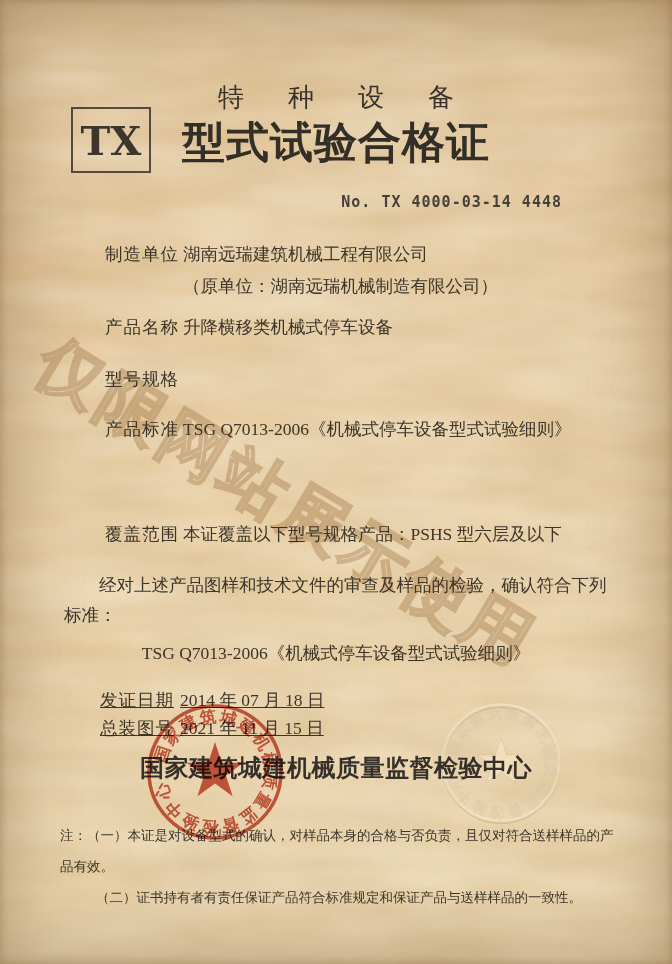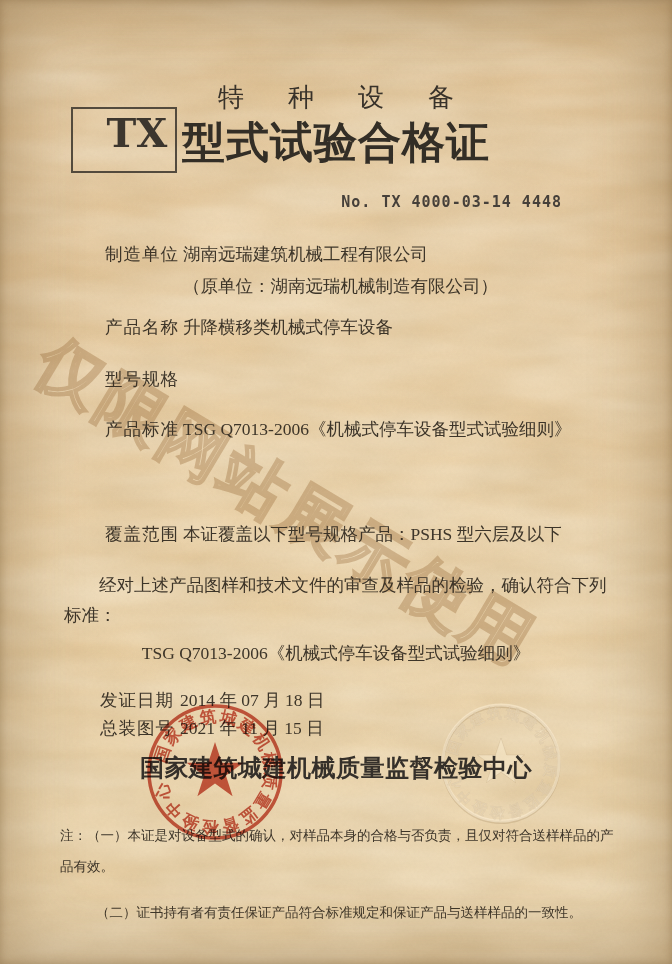--- a/index.html
+++ b/index.html
@@ -15,47 +15,47 @@
   .vignette{position:absolute;inset:0;pointer-events:none;z-index:9;
     box-shadow:inset 0 0 70px 8px rgba(122,90,48,0.45), inset 0 0 10px rgba(100,72,36,0.35);}
   .watermark{
     position:absolute;left:66px;top:318px;z-index:2;white-space:nowrap;
     transform:rotate(31deg);transform-origin:0 0;
     font-size:66px;font-weight:bold;letter-spacing:5px;
     color:transparent;-webkit-text-stroke:2.2px rgba(152,108,58,0.42);
     text-stroke:2.2px rgba(152,108,58,0.42);opacity:.85;pointer-events:none;}
   .tx-box{
     position:absolute;left:71px;top:107px;width:76px;height:62px;z-index:3;
-    border:2px solid rgba(58,52,44,0.85);display:flex;align-items:flex-start;justify-content:center;
-    font-family:"DejaVu Serif","Liberation Serif",serif;font-size:40px;font-weight:bold;color:#3c362e;padding-left:26px;}
+    border:2px solid rgba(58,52,44,0.85);display:flex;align-items:center;justify-content:center;
+    font-family:"DejaVu Serif","Liberation Serif",serif;font-size:40px;font-weight:bold;color:#3c362e;}
   .hdr-small{
     position:absolute;left:0;right:0;top:80px;z-index:3;text-align:center;
     font-size:26px;font-weight:normal;letter-spacing:44px;padding-left:44px;color:#38322a;}
   .hdr-title{
     position:absolute;left:0;right:0;top:114px;z-index:3;text-align:center;
     font-size:43px;font-weight:bold;letter-spacing:1px;color:#332e26;}
   .cert-no{
     position:absolute;right:110px;top:193px;z-index:3;
     font-family:"DejaVu Sans Mono","Liberation Mono",monospace;
     font-size:15px;letter-spacing:1px;color:#46403a;font-weight:bold;}
   .frow{position:absolute;left:105px;display:flex;z-index:3;font-size:17.5px;line-height:32px;}
   .frow .lbl{width:78px;flex:0 0 78px;letter-spacing:1px;}
   .frow .val{width:392px;}
   .r1{top:238px}.r2{top:311px}.r3{top:363px}.r4{top:413px}.r5{top:465px}.r6{top:518px}
   .statement{position:absolute;left:64px;top:570px;width:548px;z-index:3;
     font-size:17.5px;line-height:30px;text-indent:2em;}
   .std-line{position:absolute;left:0;right:0;top:641px;z-index:3;text-align:center;font-size:17.5px;}
-  .drow{position:absolute;left:100px;display:flex;z-index:3;font-size:17.5px;line-height:28px;}
+  .drow{position:absolute;left:100px;display:flex;z-index:3;font-size:17.5px;line-height:28px;text-decoration:underline;}
   .drow .lbl{width:80px;flex:0 0 80px;letter-spacing:1px;}
   .d1{top:686px}.d2{top:714px}
   .authority{position:absolute;left:0;right:0;top:752px;z-index:4;text-align:center;
     font-size:24px;font-weight:bold;letter-spacing:0.5px;color:#35302a;}
   .notes{position:absolute;left:60px;top:820px;width:556px;z-index:3;
     font-size:13.5px;line-height:31px;}
-  .note2{padding-left:36px;margin-top:15px;}
+  .note2{padding-left:36px;}
   .stamp{position:absolute;left:143px;top:700px;z-index:5;opacity:.82;mix-blend-mode:multiply;pointer-events:none;}
   .emboss{position:absolute;left:436px;top:698px;z-index:1;opacity:.9;pointer-events:none;}
 </style>
 </head>
 <body>
 
 <div class="page">
 
   <svg class="texture" width="672" height="964">
     <filter id="leather" x="0" y="0" width="100%" height="100%">

